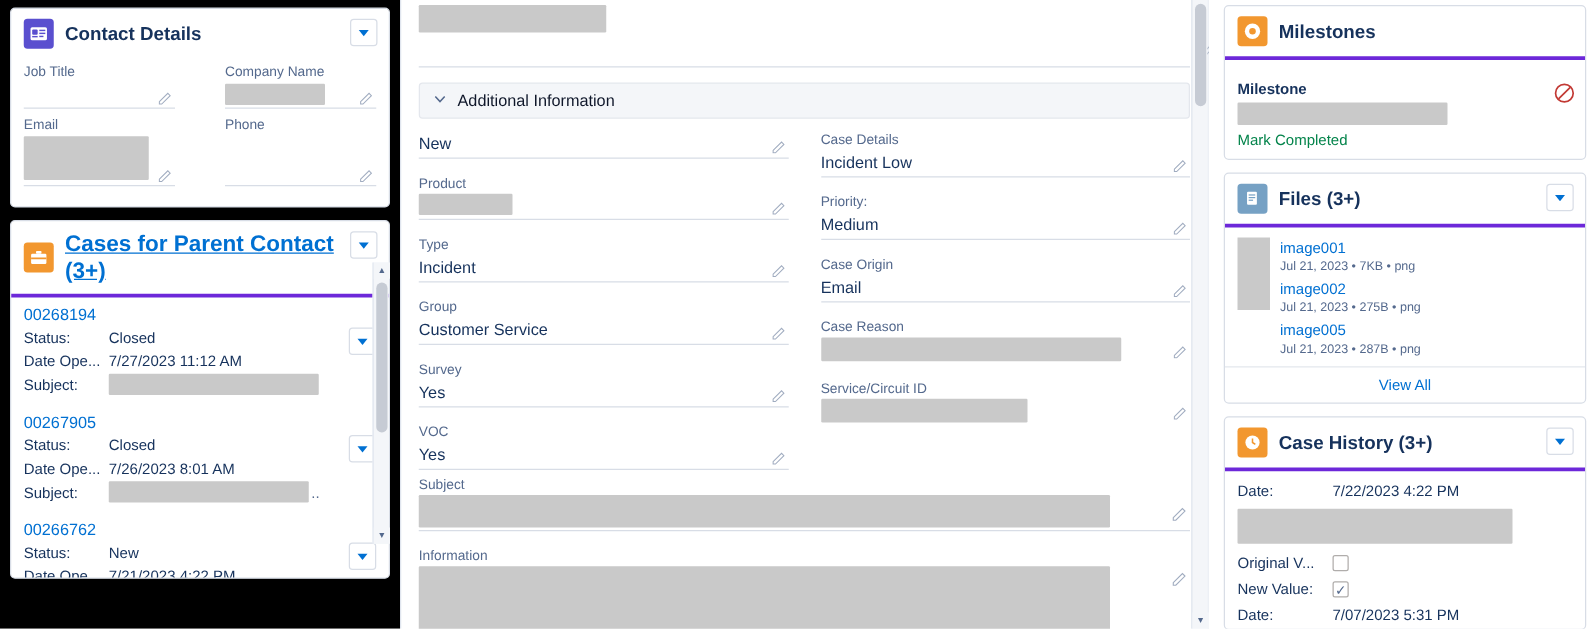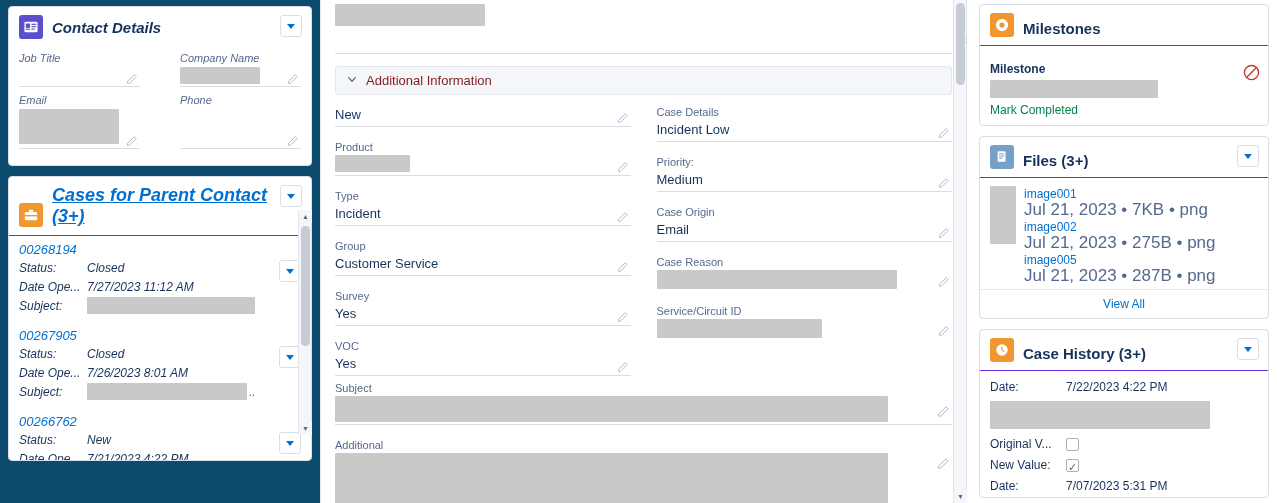--- a/index.html
+++ b/index.html
@@ -16,24 +16,23 @@
     position: relative;
     width: 1277px; height: 503px;
     display: flex;
     background: #ffffff;
   }
 
   
   .col-left {
     width: 320px;
     flex: 0 0 320px;
-    background: #0c4a6e;
+    background: #000000;
     position: relative;
     padding: 6px 8px 0 8px;
-    font-style: italic;
   }
   .col-mid {
     flex: 1 1 auto;
     position: relative;
     background: #ffffff;
     border-left: 1px solid #e0e5ee;
     border-right: 1px solid #e0e5ee;
   }
   .col-right {
     width: 310px;
@@ -50,21 +49,21 @@
     background: #ffffff;
     margin-bottom: 10px;
     position: relative;
   }
   .card-header {
     display: flex;
     align-items: center;
     padding: 8px 10px;
     position: relative;
   }
-  .card-header.bordered { border-bottom: 1px solid #6d28d9; align-items: flex-end; }
+  .card-header.bordered { border-bottom: 3px solid #6d28d9; }
   .card-title {
     font-size: 15px;
     font-weight: bold;
     color: #16325c;
     margin-left: 9px;
   }
   .card-title.link {
     color: #0070d2;
     text-decoration: underline;
     font-size: 18px;
@@ -174,21 +173,21 @@
     height: 29px;
     display: flex; align-items: center;
     padding: 0 10px;
   }
   .section-bar .chev {
     margin-right: 8px;
     color: #54698d;
   }
   .section-bar .sect-title {
     font-size: 13px;
-    color: #7f1d1d;
+    color: #0f172a;
   }
   .two-col {
     display: flex;
     gap: 26px;
     margin-top: 10px;
   }
   .two-col > .cc { flex: 1 1 0; min-width: 0; }
   .mfld { position: relative; margin-bottom: 13px; }
   .mfld-label { font-size: 11px; color: #54698d; line-height: 15px; }
   .mfld-value {
@@ -219,21 +218,21 @@
   .file-meta-wrap { flex: 1 1 auto; }
   .file-name {
     color: #0070d2;
     font-size: 12px;
     text-decoration: none;
     display: block;
     line-height: 16px;
   }
   .file-meta {
     color: #54698d;
-    font-size: 17px;
+    font-size: 10px;
     line-height: 16px;
     margin-bottom: 1px;
   }
   .view-all {
     border-top: 1px solid #e4e7ed;
     text-align: center;
     padding: 7px 0;
     color: #0070d2;
     font-size: 12px;
     cursor: pointer;
@@ -542,21 +541,21 @@
         <div class="mfld-label">Subject</div>
         <div class="mfld-value">
           <span class="redact" style="width:553px;height:26px;"></span>
         </div>
         <svg class="pencil" viewBox="0 0 16 16" style="right:2px;bottom:8px;width:13px;height:13px;">
             <path d="M2 12.5L11 3.5l2.5 2.5-9 9H2z" fill="none" stroke="#54698d" stroke-width="1.1"></path>
           </svg>
       </div>
 
       <div class="mfld" style="margin-top:6px;">
-        <div class="mfld-label">Additional</div>
+        <div class="mfld-label">Information</div>
         <div class="mfld-value noborder">
           <span class="redact" style="width:553px;height:58px;"></span>
         </div>
         <svg class="pencil" viewBox="0 0 16 16" style="right:2px;bottom:44px;width:13px;height:13px;">
             <path d="M2 12.5L11 3.5l2.5 2.5-9 9H2z" fill="none" stroke="#54698d" stroke-width="1.1"></path>
           </svg>
       </div>
 
     </div>
 

